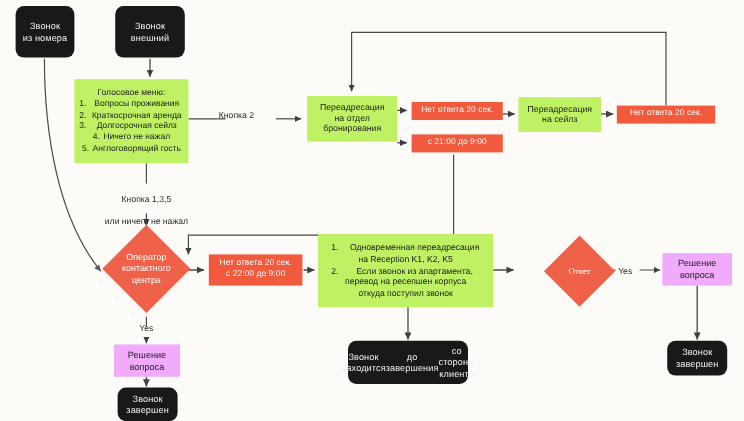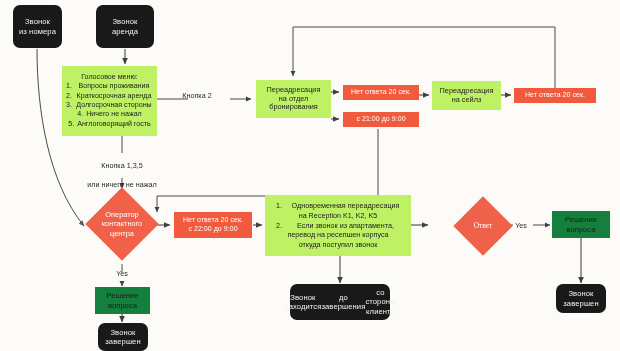--- a/index.html
+++ b/index.html
@@ -34,21 +34,21 @@
     color:#1c1c1c;
     font-size:7.3px;
   }
   .tag-red {
     background:#f15a3c;
     color:#ffffff;
     font-size:7px;
     letter-spacing:.05px;
   }
   .pink {
-    background:#15803d;
+    background:#f0abfc;
     color:#1c1c1c;
     font-size:7.6px;
   }
   .diamond-wrap { position:absolute; z-index:3; }
   .diamond-shape {
     position:absolute; left:0; top:0; width:100%; height:100%;
     background:#f0614a;
     transform:rotate(45deg);
   }
   .diamond-label {
@@ -151,36 +151,36 @@
     </g>
   </svg>
 
   <div class="node terminal" style="left:13px; top:5px; width:49px; height:43px; flex-direction:column;">
     <div>Звонок</div>
     <div>из номера</div>
   </div>
 
   <div class="node terminal" style="left:96px; top:5px; width:58px; height:43px; flex-direction:column;">
     <div>Звонок</div>
-    <div>аренда</div>
+    <div>внешний</div>
   </div>
 
   <div class="node process-yellow menu-box" style="left:62px; top:66px; width:95px; height:70px;">
     <div class="menu-title">Голосовое меню:</div>
     <div class="menu-row">
       <span class="menu-num">1.</span>
       <span class="li-txt">Вопросы проживания</span>
     </div>
     <div class="menu-row">
       <span class="menu-num">2.</span>
       <span class="li-txt">Краткосрочная аренда</span>
     </div>
     <div class="menu-row">
       <span class="menu-num">3.</span>
-      <span class="li-txt">Долгосрочная стороны</span>
+      <span class="li-txt">Долгосрочная сейлз</span>
     </div>
     <div class="menu-row c">
       <span class="menu-num">4.</span>
       <span>Ничего не нажал</span>
     </div>
     <div class="menu-row c">
       <span class="menu-num">5.</span>
       <span>Англоговорящий гость</span>
     </div>
   </div>

